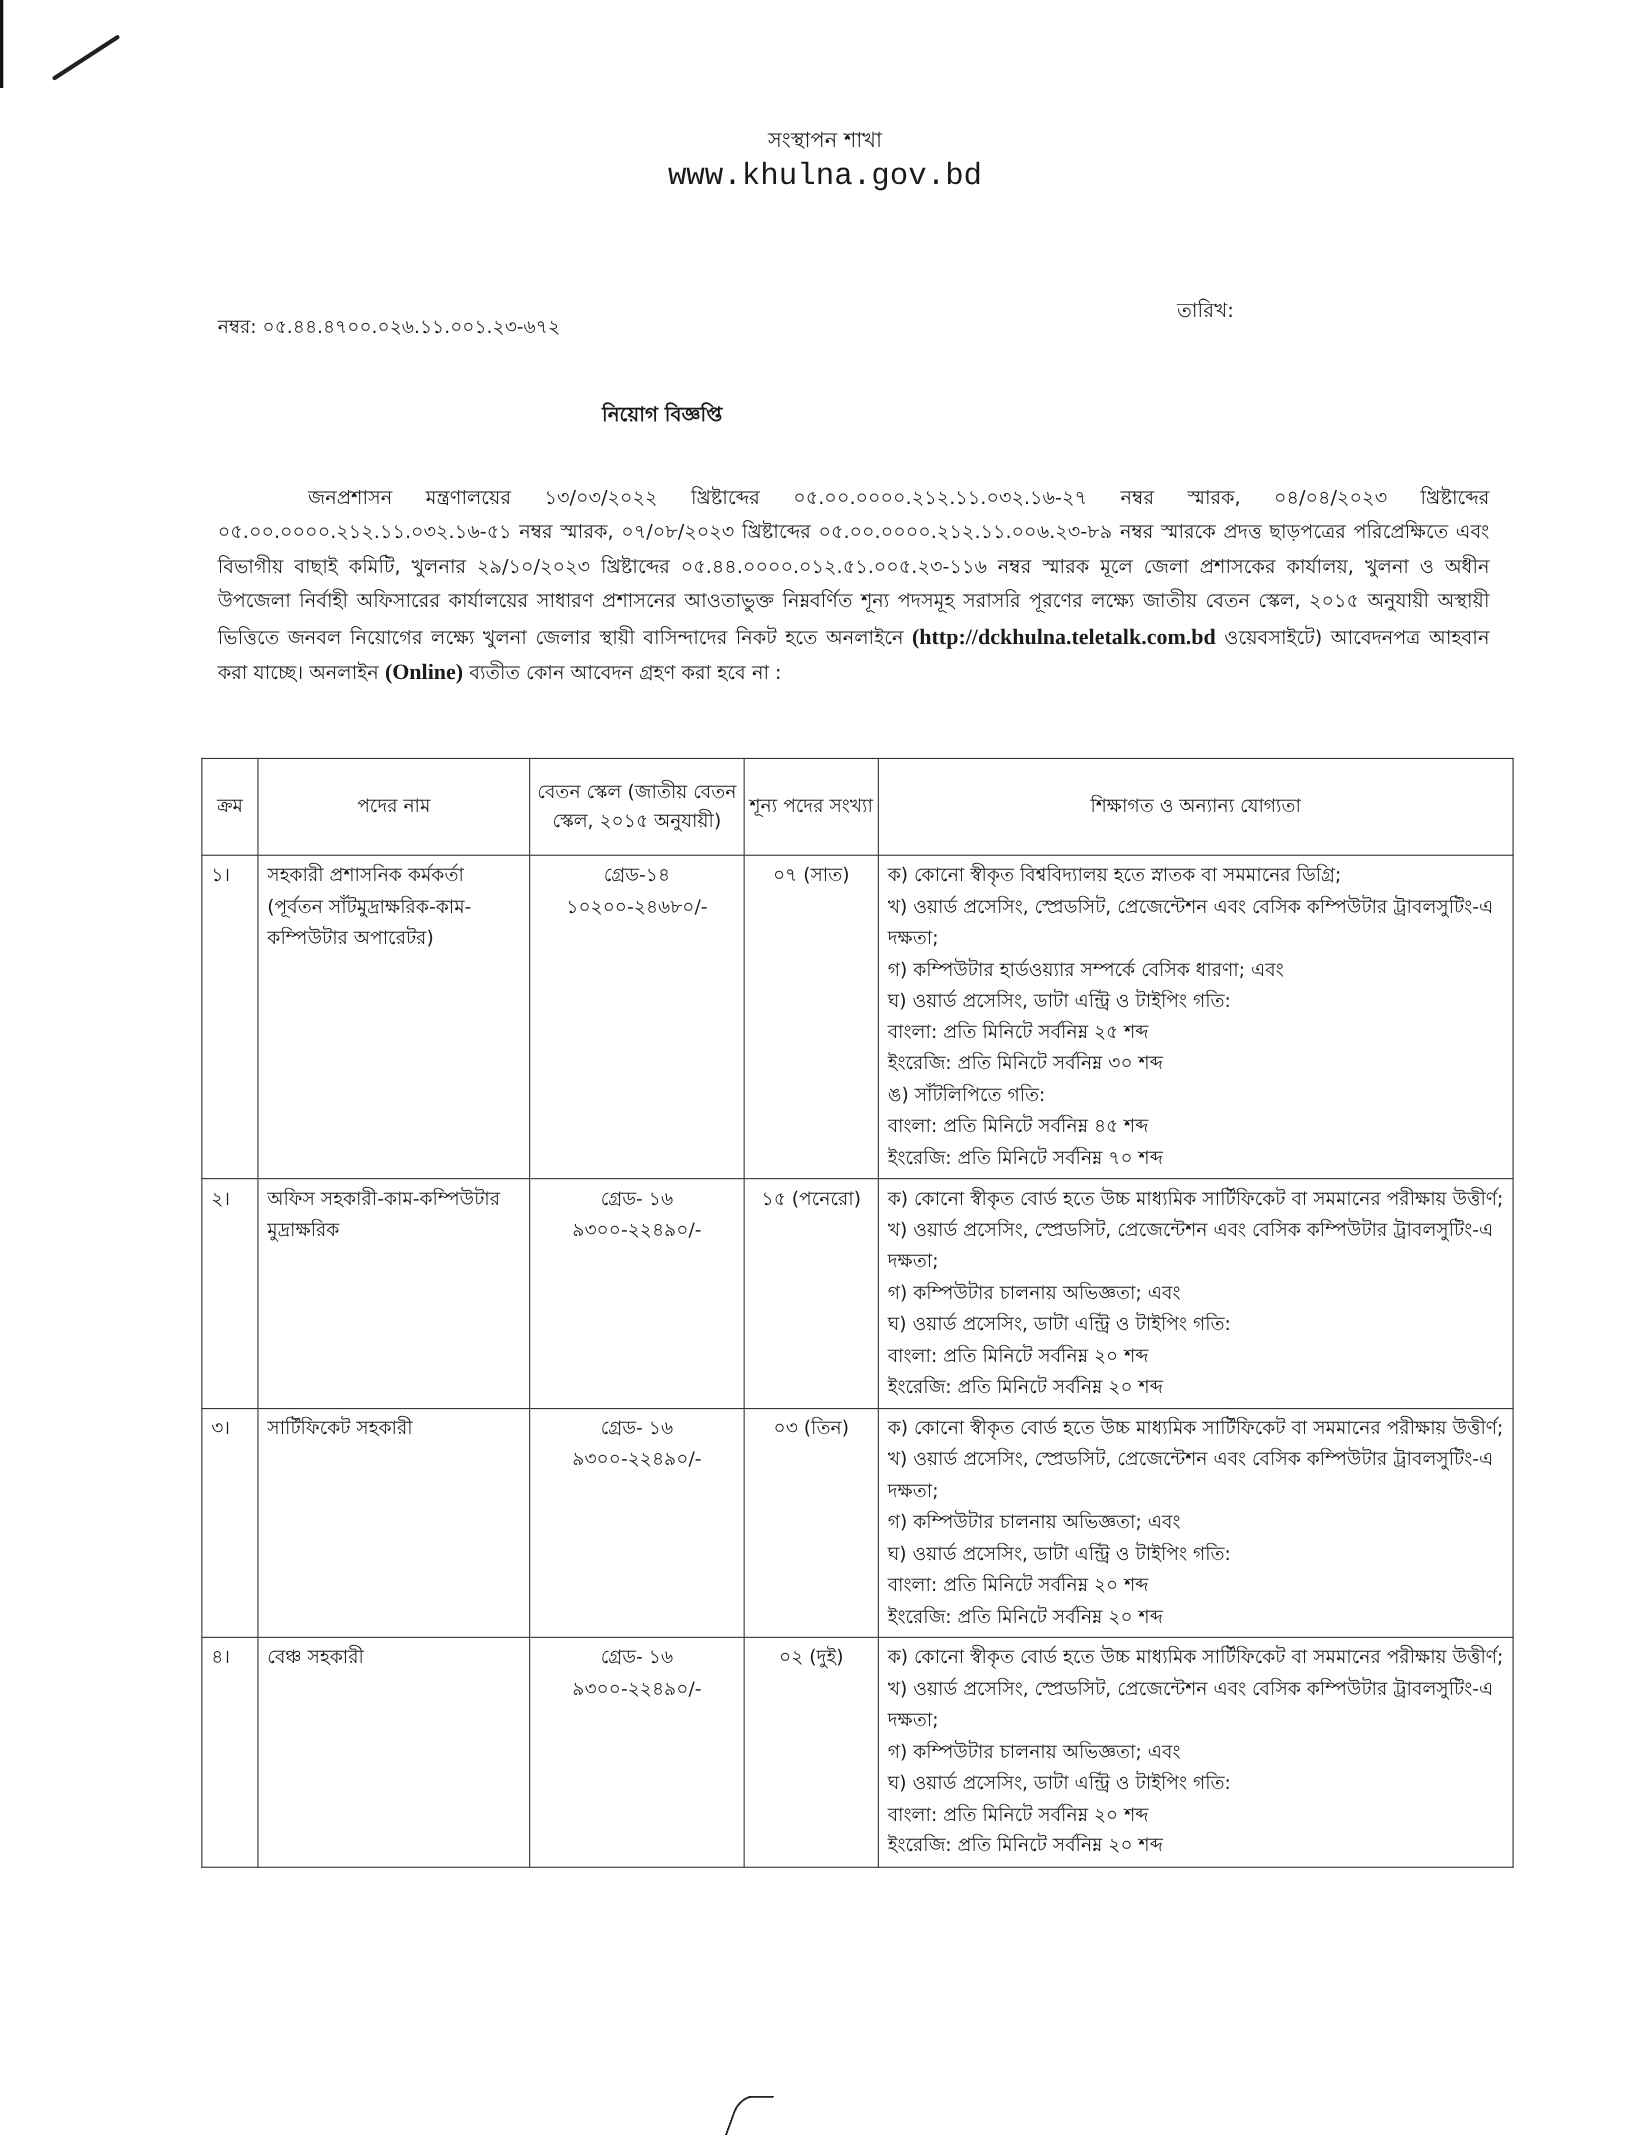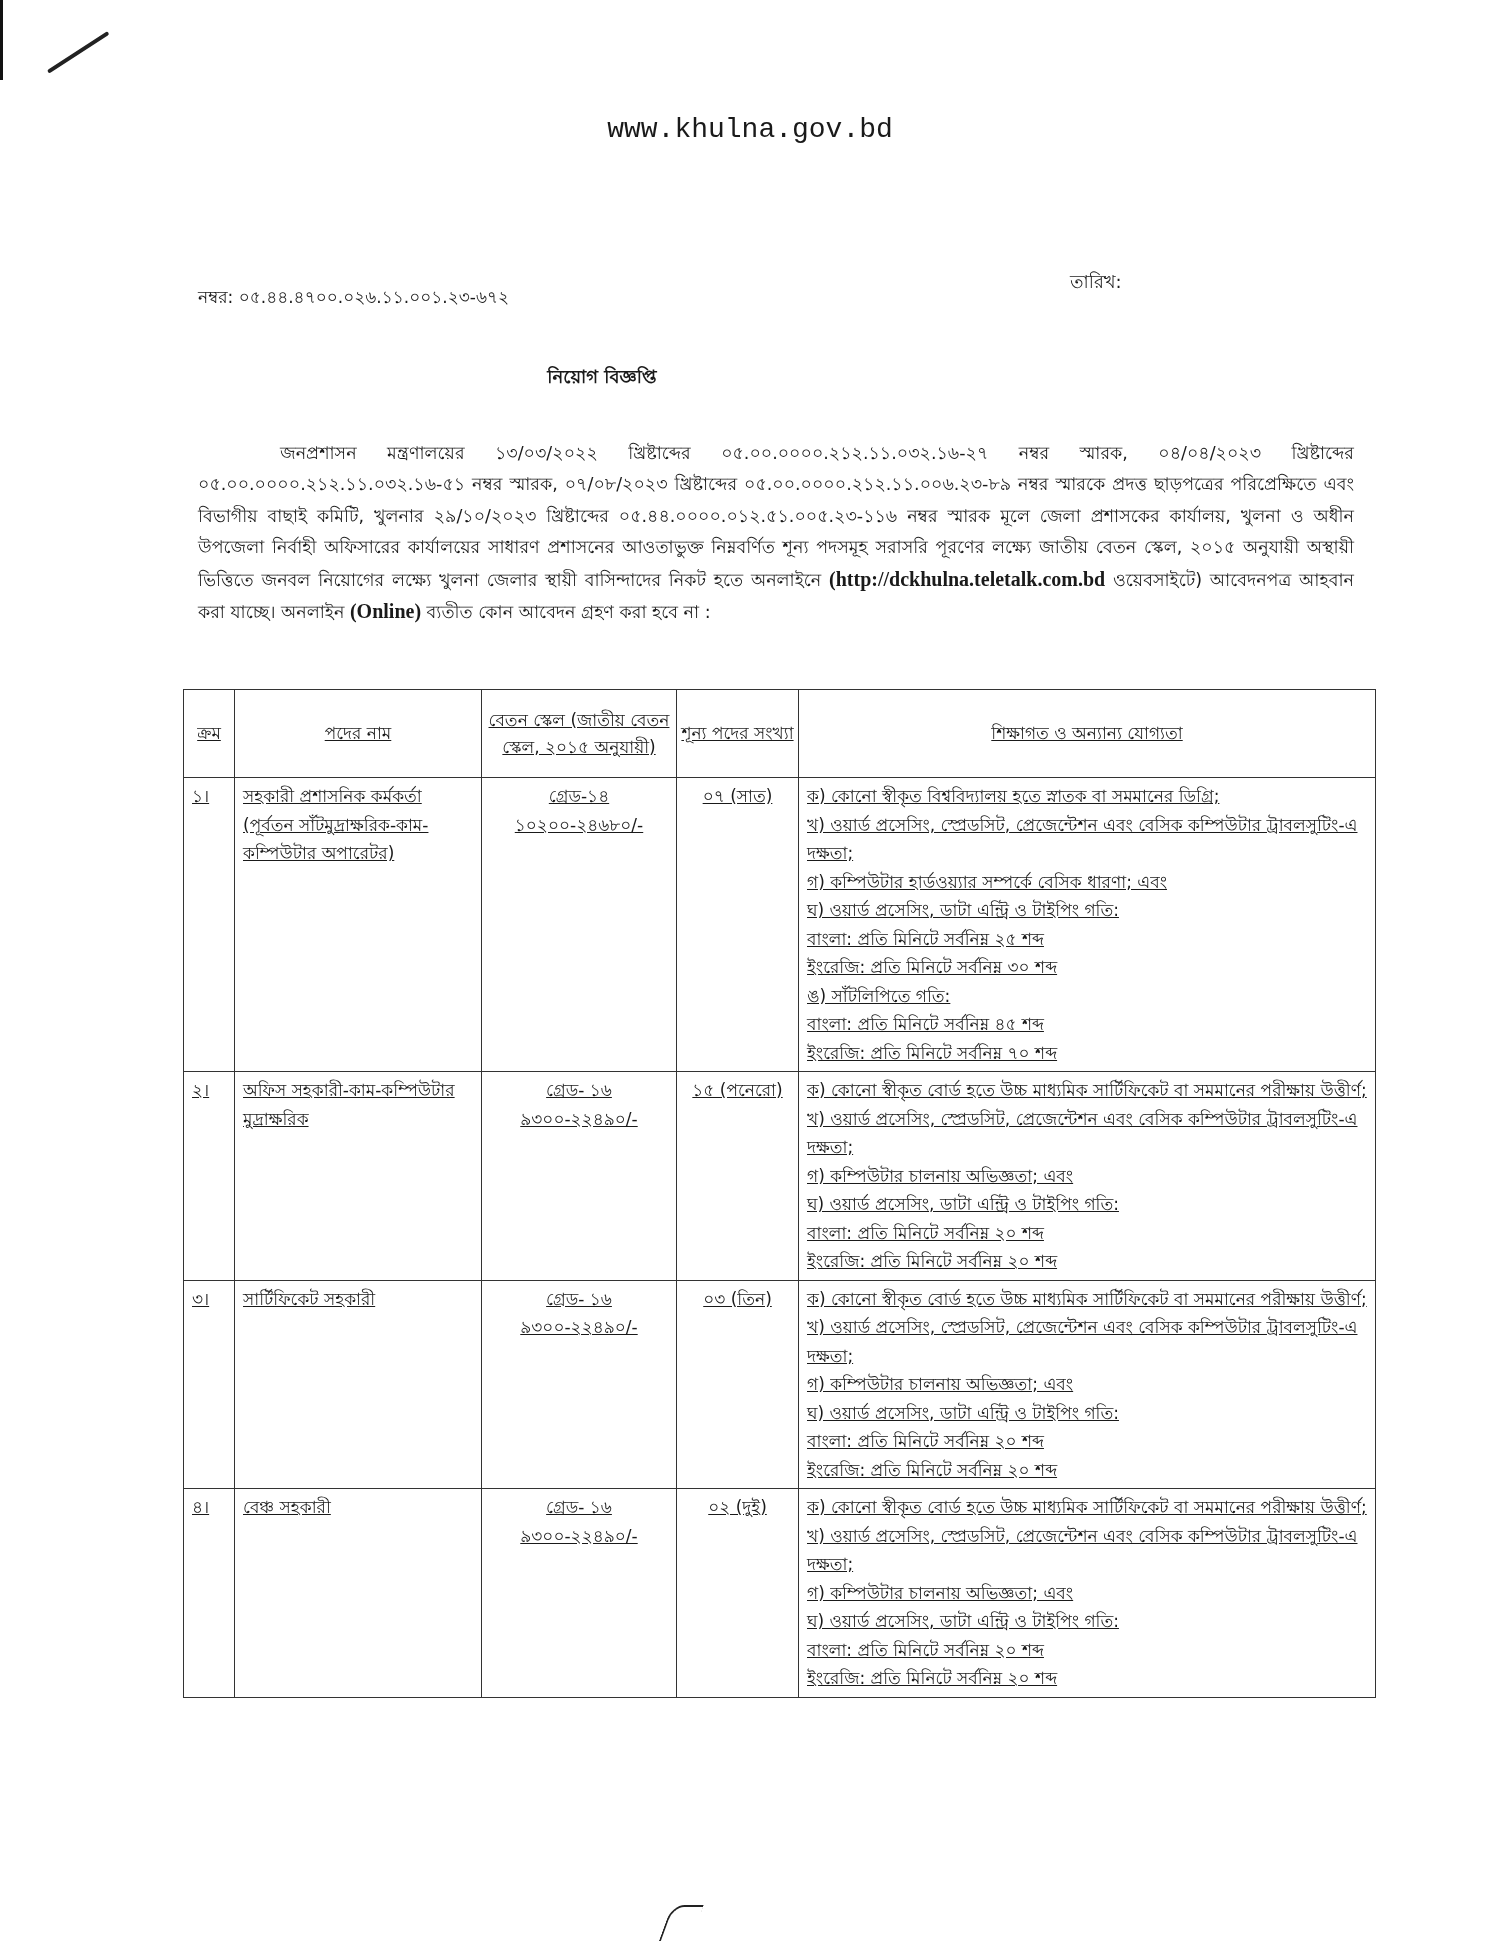--- a/index.html
+++ b/index.html
@@ -22,21 +22,21 @@
   .date-stack { text-align: center; font-size: 17px; }
   .date-stack .top { padding: 0 10px 4px; border-bottom: 1.5px solid #222; }
   .date-stack .bot { padding-top: 4px; }
   .title { position: absolute; left: 0; width: 1204px; top: 363px; text-align: center; font-size: 18px; font-weight: bold; }
   .para {
     position: absolute; left: 198px; width: 1156px; top: 420px; font-size: 17.5px; line-height: 31.5px;
     text-align: justify; text-indent: 82px;
   }
   .para b { font-family: "Liberation Serif", serif; font-size: 20px; }
   table.jobs {
-    position: absolute; left: 183px; top: 689px; width: 1193px; border-collapse: collapse; font-size: 17px; text-decoration: underline;
+    position: absolute; left: 183px; top: 689px; width: 1193px; border-collapse: collapse; font-size: 17px;
   }
   table.jobs th, table.jobs td { border: 1.5px solid #333; vertical-align: top; }
   table.jobs th { font-weight: normal; text-align: center; vertical-align: middle; line-height: 27px; height: 87px; padding: 0 4px; }
   table.jobs td { line-height: 28.5px; padding: 4px 8px; }
   td.c-serial { width: 34px; }
   td.c-name { width: 230px; }
   td.c-scale { width: 178px; text-align: center; }
   td.c-vac { width: 105px; text-align: center; }
   .qual-line { display: block; }
   .signature {
@@ -44,20 +44,21 @@
     border-left: 2px solid #222; border-top: 2px solid #222; border-radius: 40% 0 0 0; transform: skewX(-20deg);
   }
 </style>
 </head>
 <body>
 
 <div class="left-edge"></div>
 <div class="pen-mark"></div>
 
 <div class="header">
+  <div class="line">সংস্থাপন শাখা</div>
   <div class="web">www.khulna.gov.bd</div>
 </div>
 
 <div class="memo">নম্বর: ০৫.৪৪.৪৭০০.০২৬.১১.০০১.২৩-৬৭২</div>
 
 <div class="date-wrap">
   <span class="date-label">তারিখ:</span>
 </div>
 
 <div class="title">নিয়োগ বিজ্ঞপ্তি</div>

